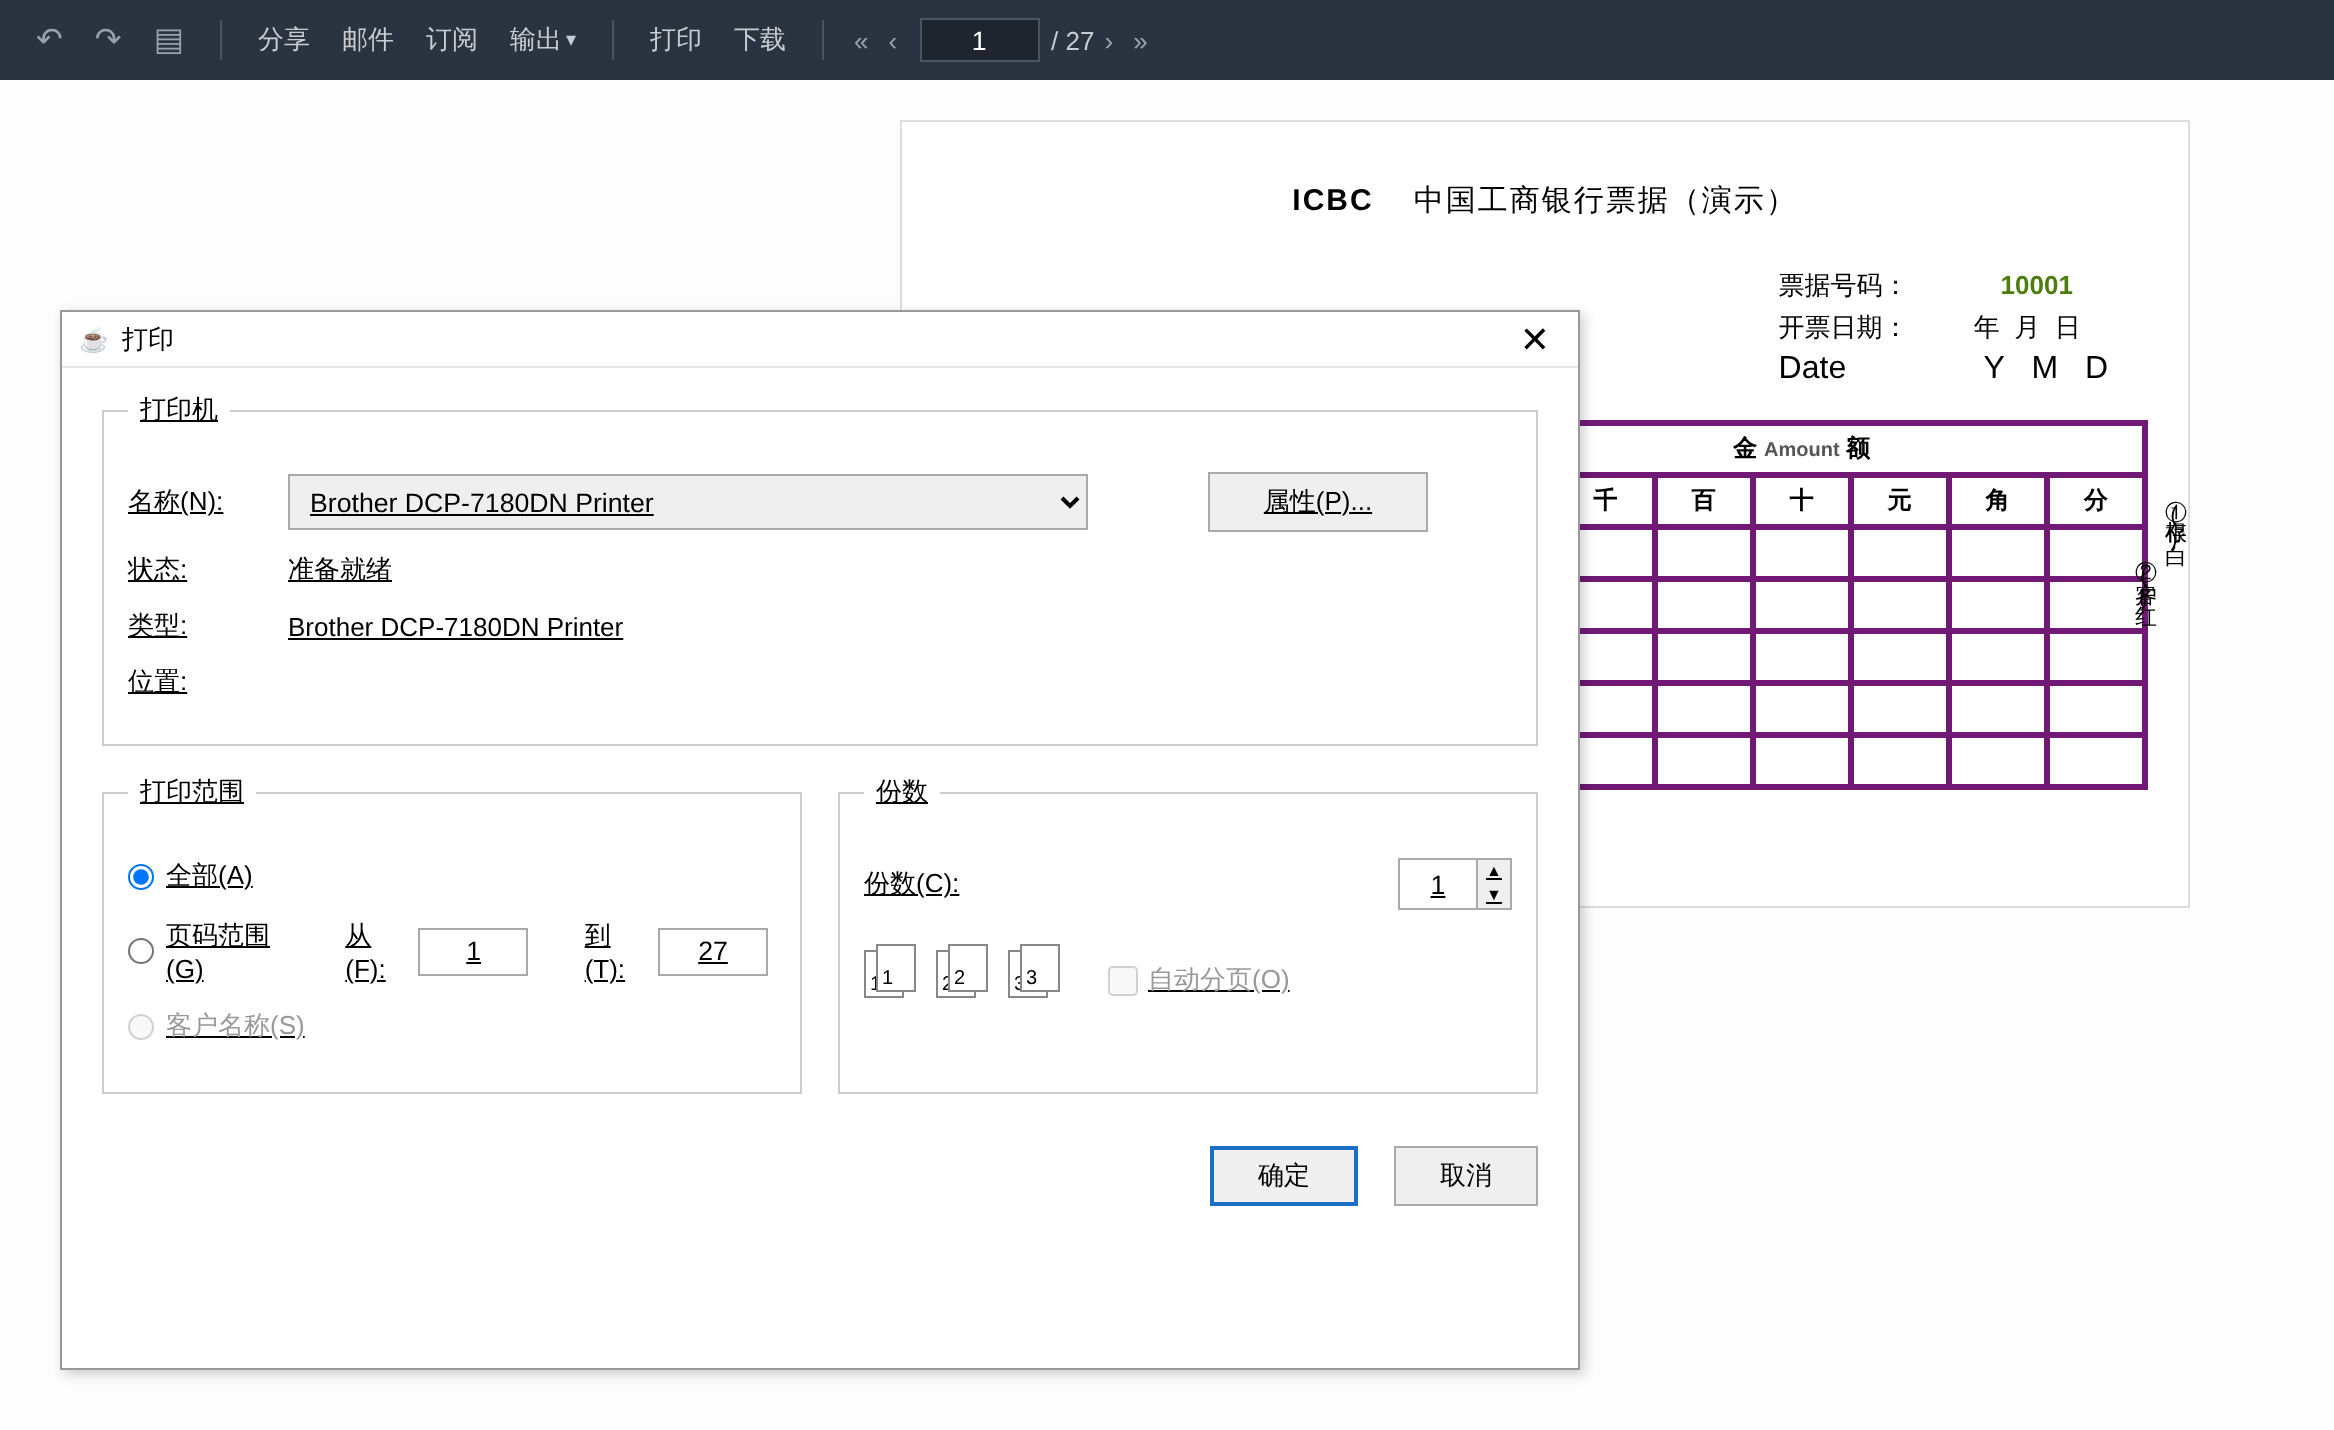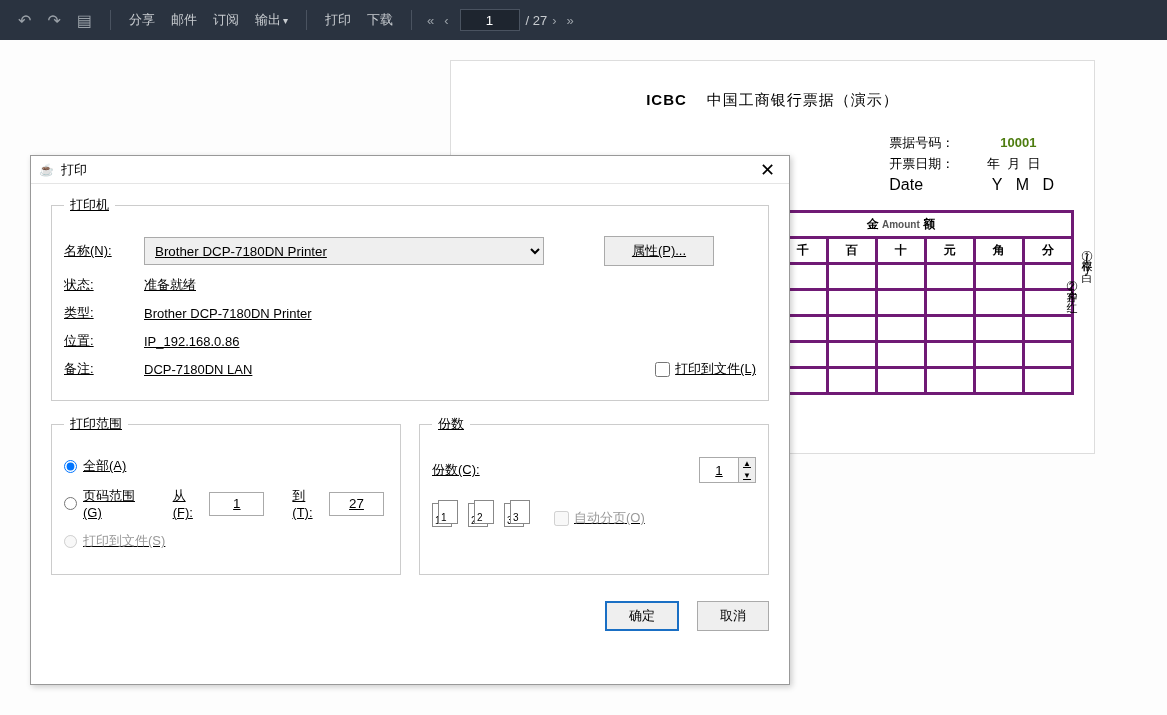--- a/index.html
+++ b/index.html
@@ -221,50 +221,41 @@
       <div class="row">
           <span class="lbl">状态:</span>
           <span class="val">准备就绪</span>
         </div>
       <div class="row">
           <span class="lbl">类型:</span>
           <span class="val">Brother DCP-7180DN Printer</span>
         </div>
       <div class="row">
           <span class="lbl">位置:</span>
-          <span class="val">IP_192.168.0.86</span>
-        </div>
-      <div class="row">
-        <span class="lbl">备注:</span>
-        <span class="val">DCP-7180DN LAN</span>
-        <label class="checkbox">
-            <input type="checkbox" style="">
-            <span>打印到文件(L)</span>
-          </label>
-      </div>
+        </div>
     </fieldset>
 
     <div class="sections">
       <fieldset>
         <legend>打印范围</legend>
         <div class="radio-row">
             <input type="radio" name="r" checked="" style="">
             <span>全部(A)</span>
           </div>
         <div class="radio-row">
           <input type="radio" name="r" style="">
             <span>页码范围(G)</span>
           <span style="margin-left:20px">从(F):</span>
           <input class="inline-input" value="1" style="">
           <span style="margin-left:24px">到(T):</span>
           <input class="inline-input" value="27" style="">
         </div>
         <div class="radio-row disabled">
             <input type="radio" name="r" disabled="" style="">
-            <span>打印到文件(S)</span>
+            <span>客户名称(S)</span>
           </div>
       </fieldset>
 
       <fieldset>
         <legend>份数</legend>
         <div class="radio-row">
           <span>份数(C):</span>
           <span style="margin-left:auto" class="spinner-wrap">
             <input value="1" style="">
             <span class="spinner-btns">

